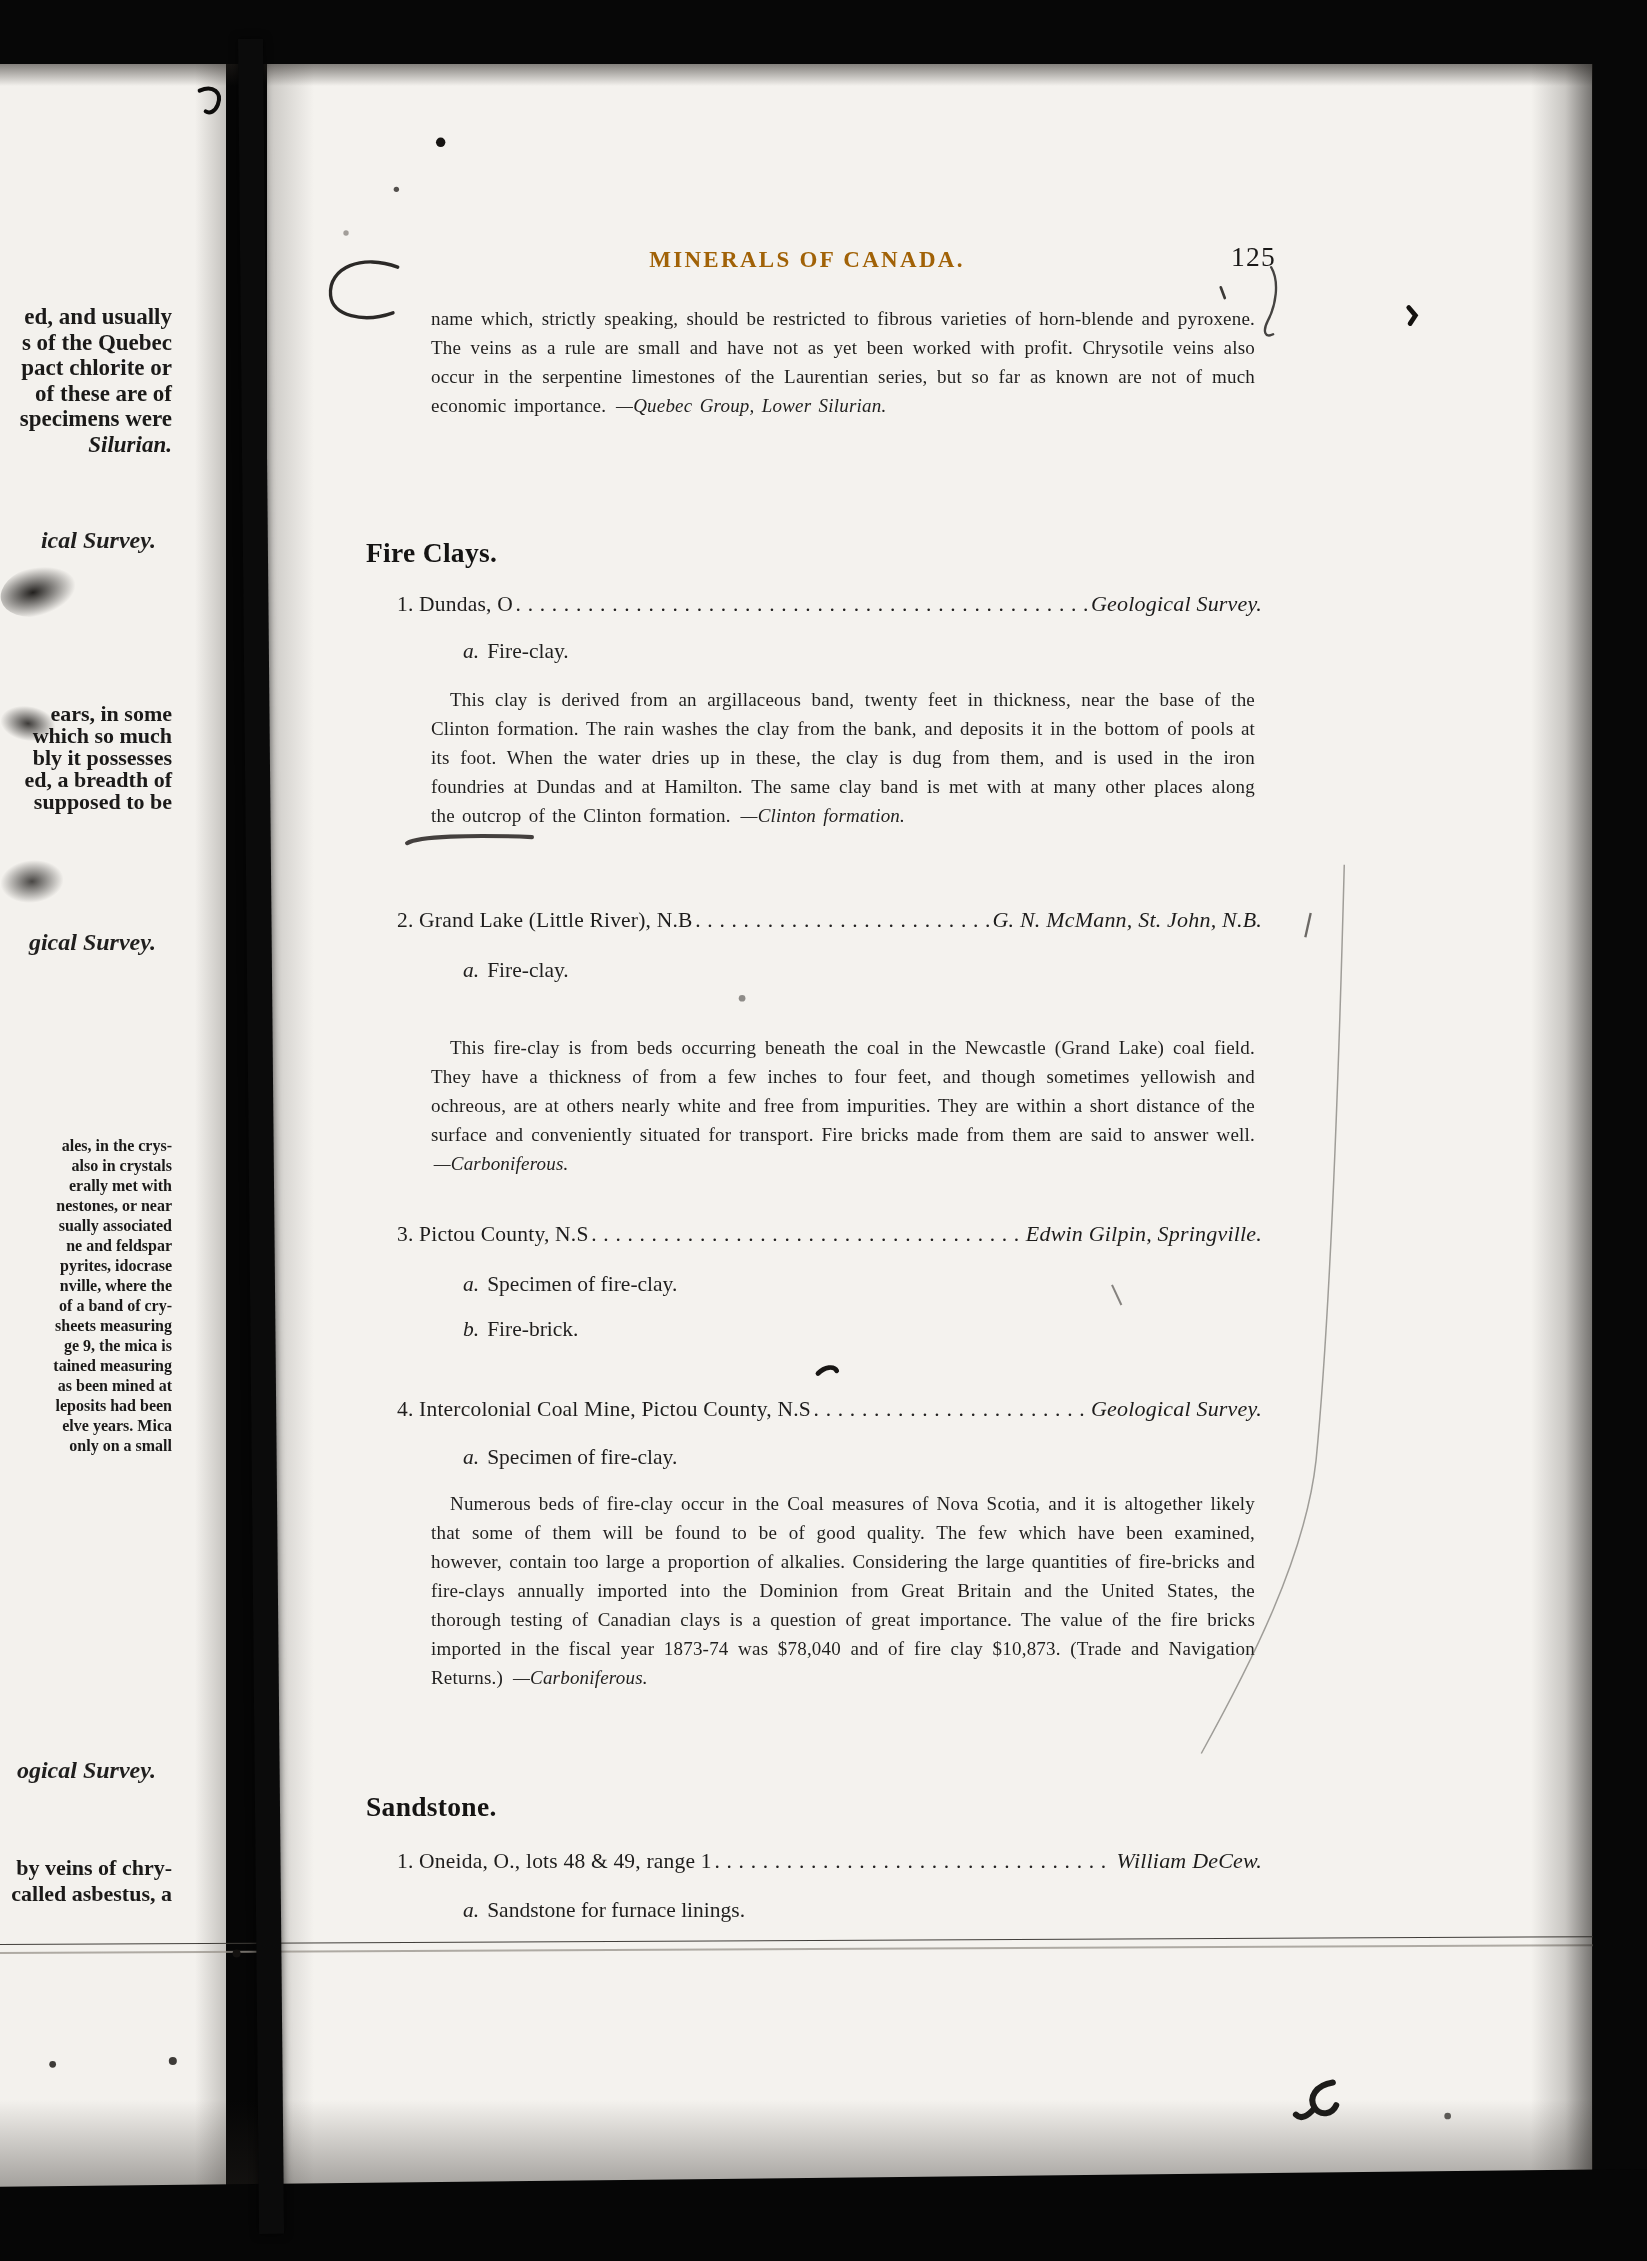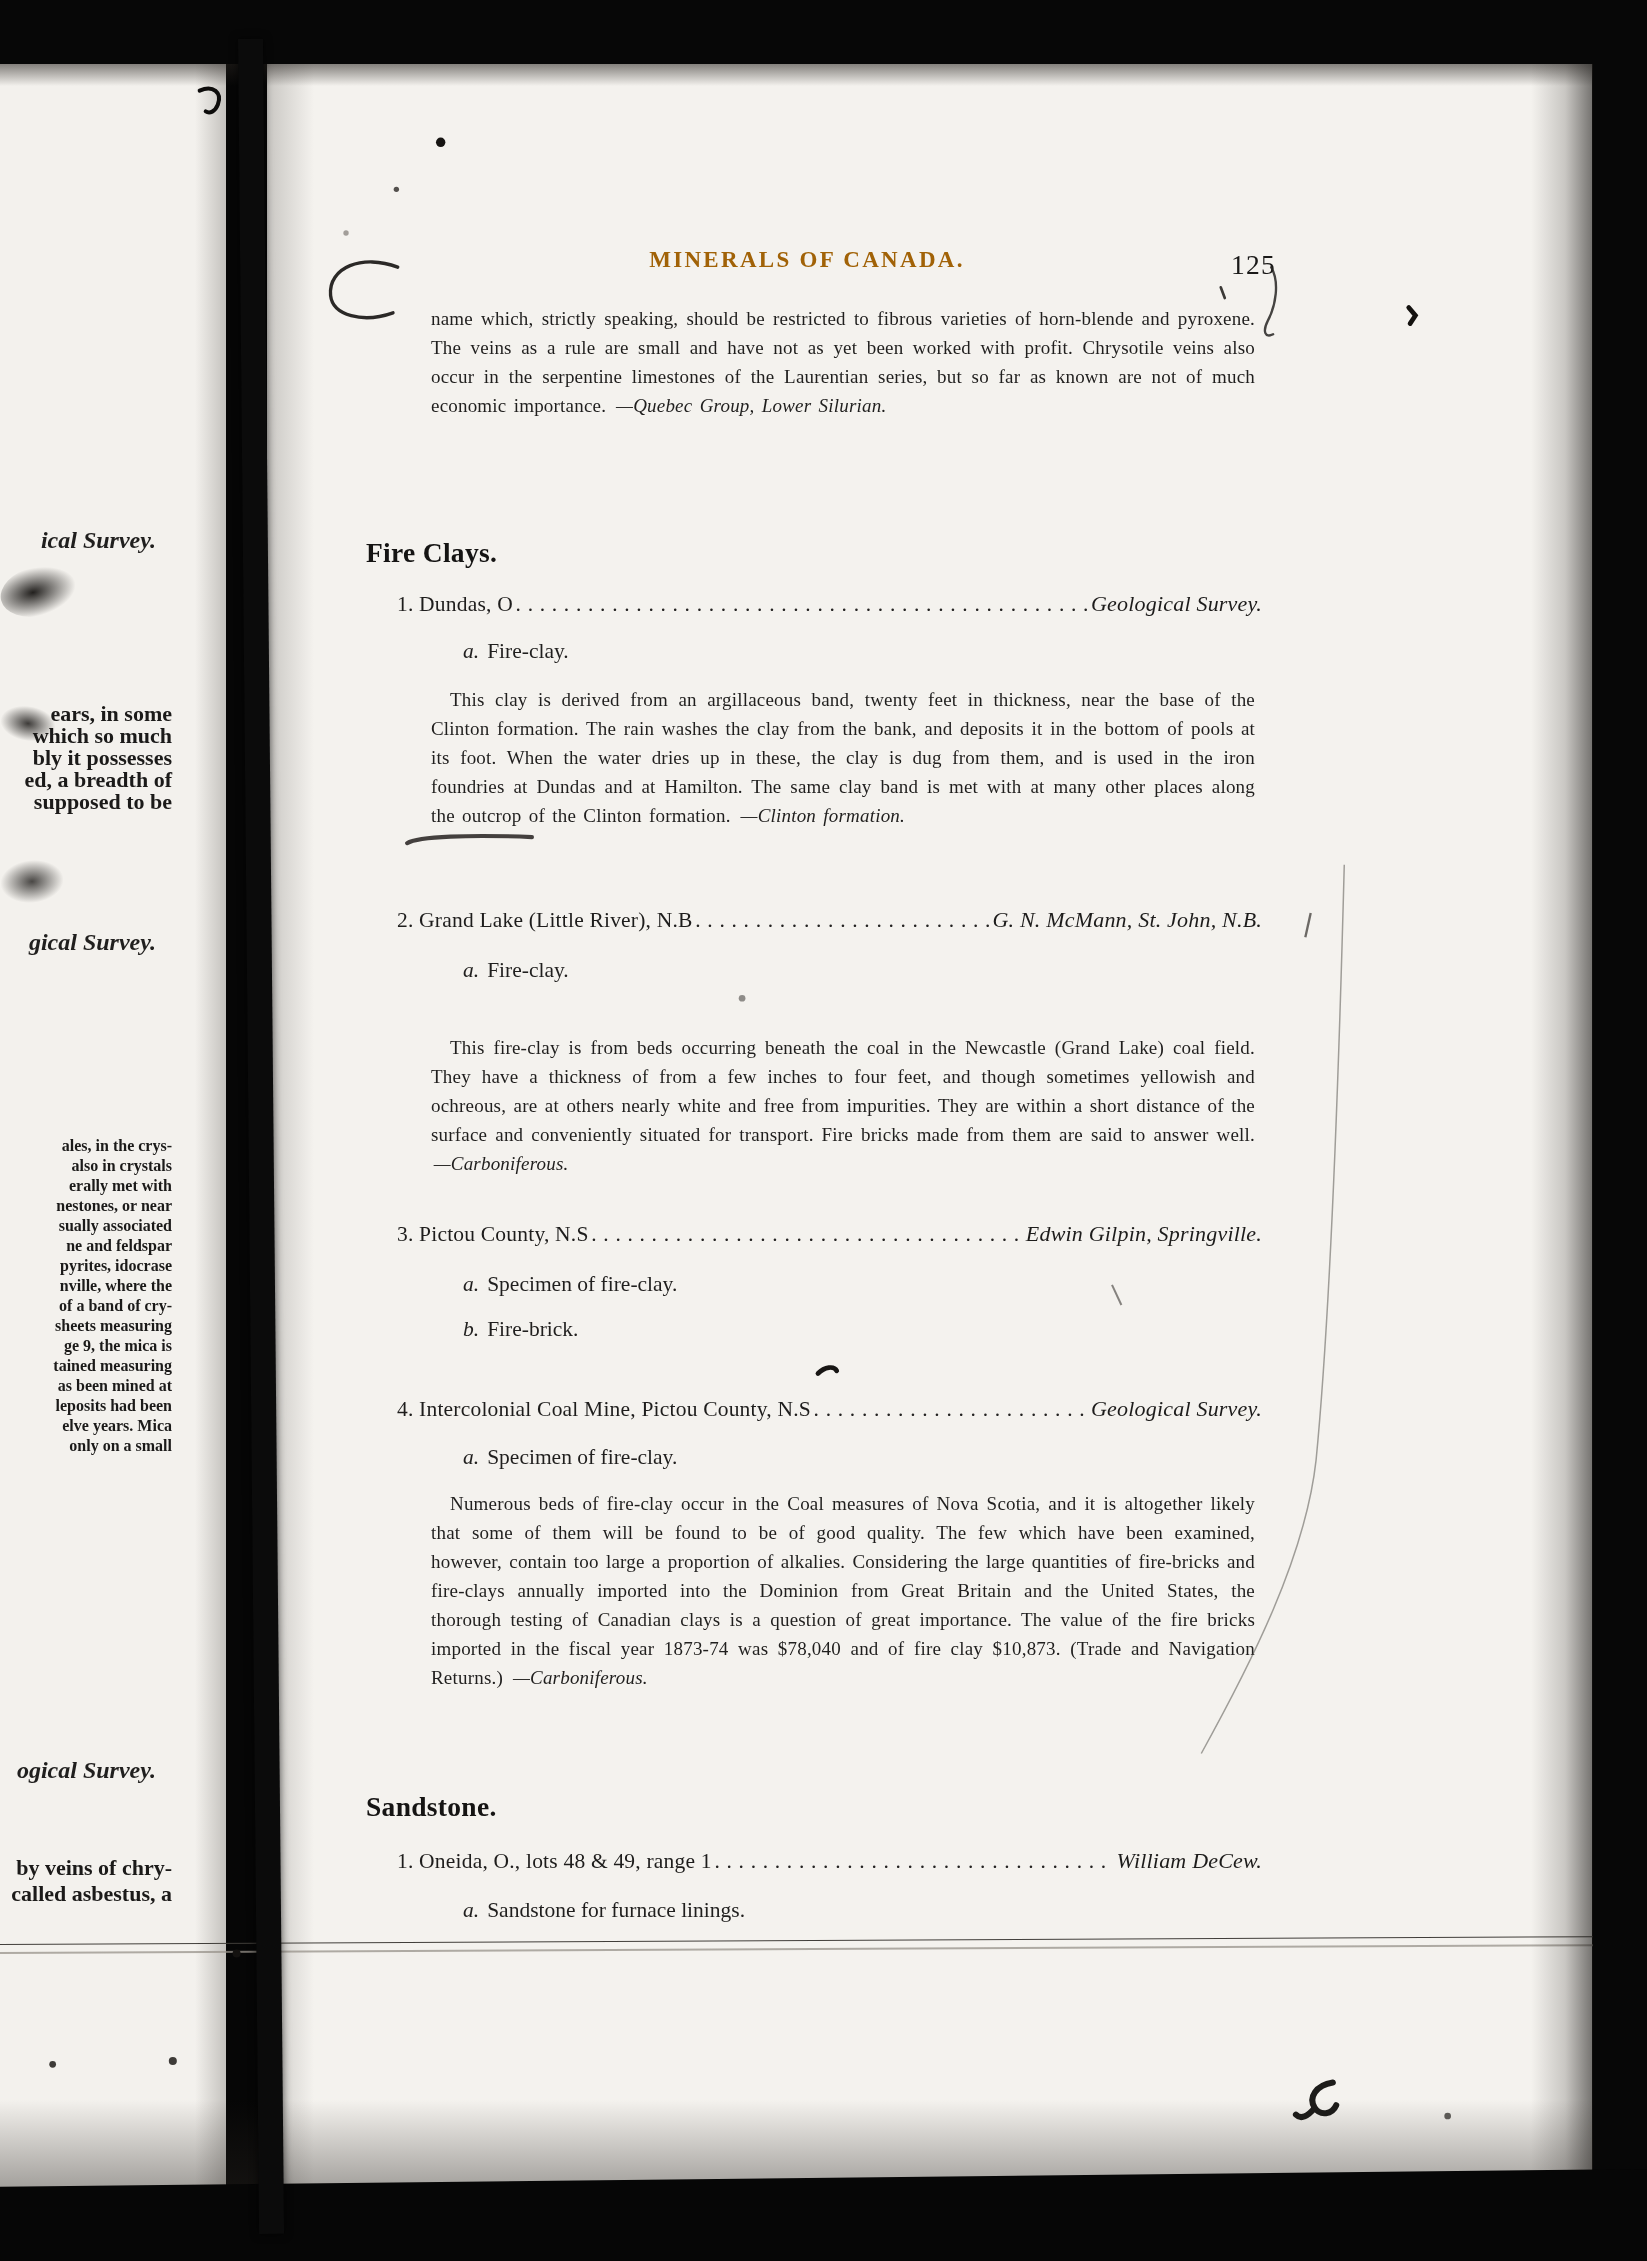--- a/index.html
+++ b/index.html
@@ -47,21 +47,21 @@
   .rule-a { position:absolute; left:0; top:1944px; width:1593px; height:1.3px; background:#413e3a;
     transform:rotate(-0.28deg); transform-origin:left center; z-index:2; }
   .rule-b { position:absolute; left:0; top:1952px; width:1593px; height:2px; background:#97928a; opacity:.75;
     transform:rotate(-0.28deg); transform-origin:left center; z-index:2; }
   
   .main-page > div { position:absolute; z-index:2; }
   .header-title {
     left:322px; top:183px; width:436px; text-align:center;
     font-size:23px; font-weight:bold; letter-spacing:2.3px; color:#a16207; white-space:nowrap;
   }
-  .page-number { left:964px; top:177px; font-size:27.5px; color:#1a1918; letter-spacing:1.3px;margin-top:8px; }
+  .page-number { left:964px; top:177px; font-size:27.5px; color:#1a1918; letter-spacing:1.3px; }
   .para {
     left:164px; width:824px; font-size:19px; line-height:29px;
     text-align:justify; color:#201f1e; word-spacing:2.3px; letter-spacing:0.2px;
   }
   .para.indent { text-indent:19px; }
   .para i { font-style:italic; margin-left:2.7px; }
   .sec-heading { left:99px; font-size:27.5px; font-weight:bold; color:#151413; letter-spacing:0.3px; }
   .entry {
     left:130px; width:865px; display:flex; align-items:center;
     font-size:21.5px; color:#1e1d1c; letter-spacing:0.2px;
@@ -101,20 +101,28 @@
 <div class="band-right"></div>
 <div class="fuzz-right"></div>
 <div class="fuzz-bottom"></div>
 <div class="band-bottom"></div>
 <div class="gutter-bar"></div>
 
 <div class="rule-a"></div>
 <div class="rule-b"></div>
 
 <div class="adjacent-strip">
+  <div class="g1">
+    <div class="frag-line">ed, and usually</div>
+    <div class="frag-line">s of the Quebec</div>
+    <div class="frag-line">pact chlorite or</div>
+    <div class="frag-line">of these are of</div>
+    <div class="frag-line">specimens were</div>
+    <div class="frag-line"><i>Silurian.</i></div>
+  </div>
   <div class="s1 survey-line">ical Survey.</div>
   <div class="g2">
     <div class="frag-line">ears, in some</div>
     <div class="frag-line">which so much</div>
     <div class="frag-line">bly it possesses</div>
     <div class="frag-line">ed, a breadth of</div>
     <div class="frag-line">supposed to be</div>
   </div>
   <div class="s2 survey-line">gical Survey.</div>
   <div class="g3">

